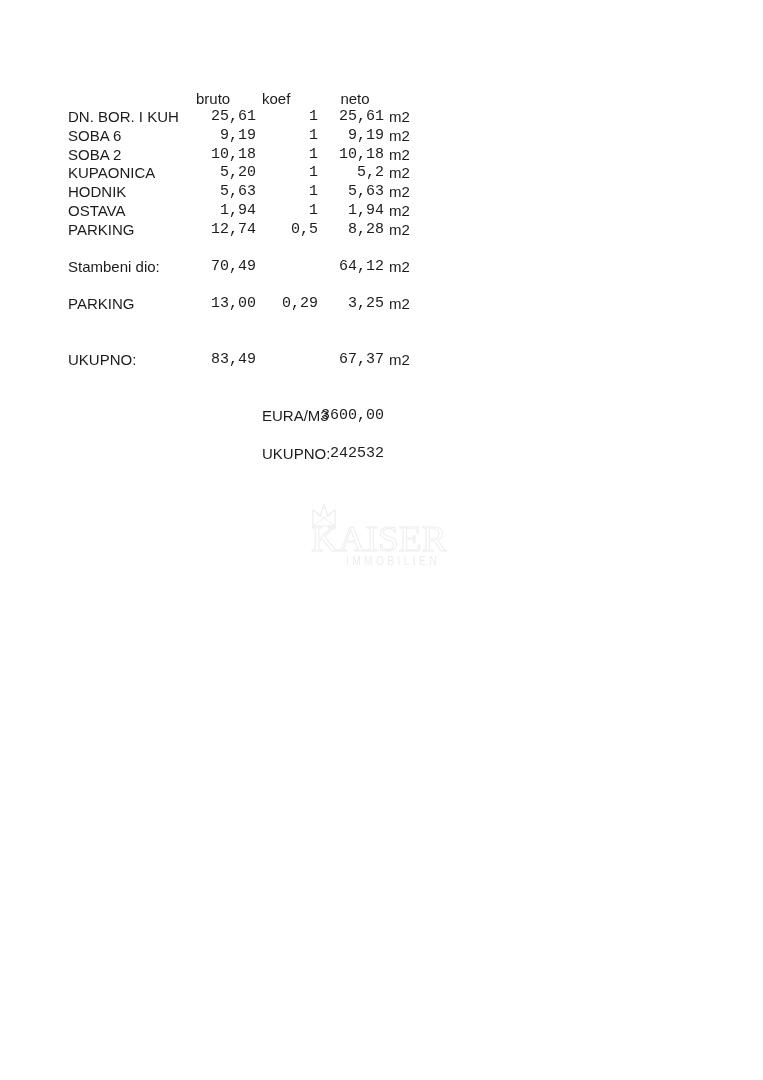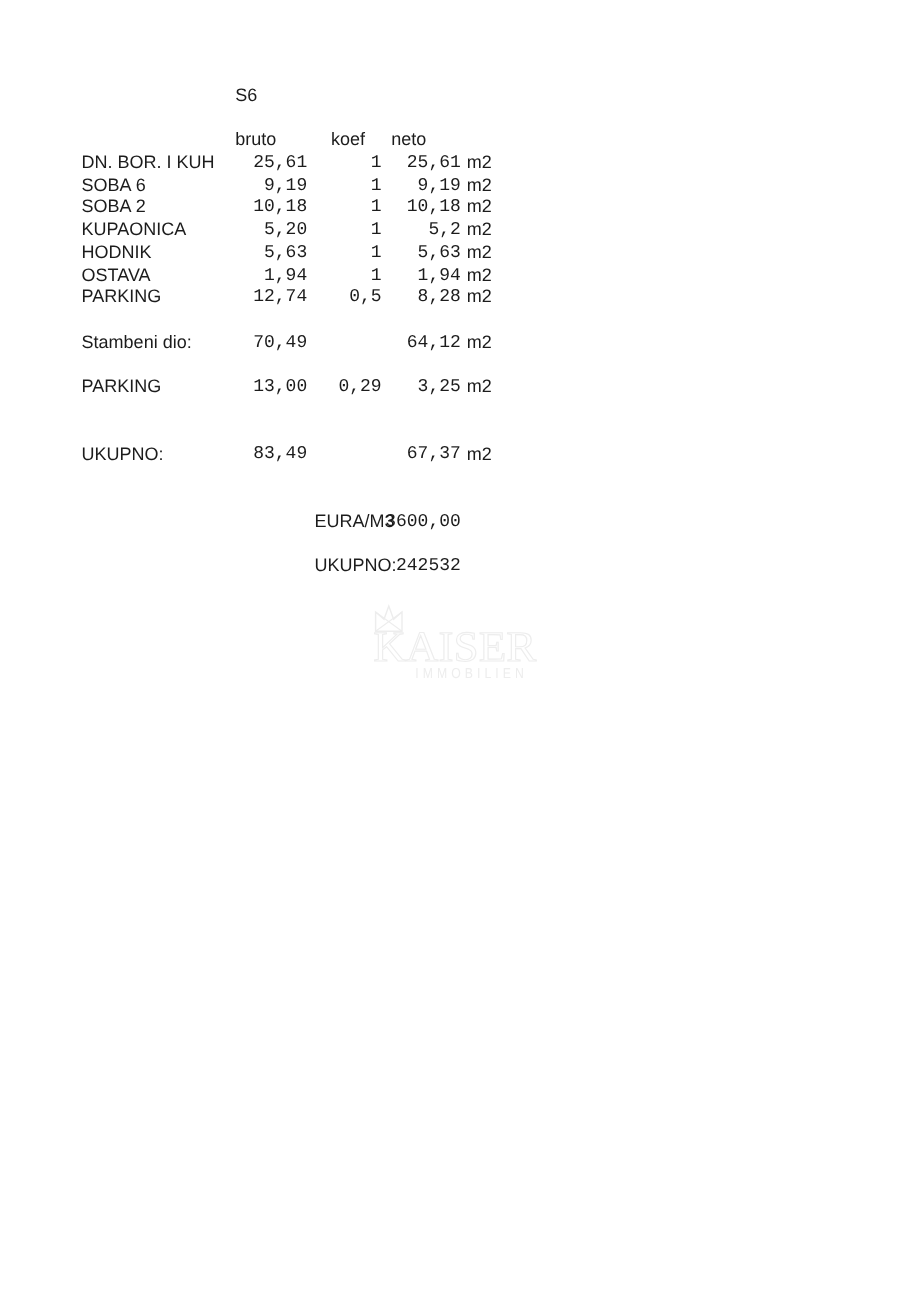--- a/index.html
+++ b/index.html
@@ -22,22 +22,22 @@
   .row{
     display:grid;
     grid-template-columns:128px 60px 62px 66px 24px;
     height:18.7px;
     line-height:18.7px;
     white-space:nowrap;
   }
   .cell{overflow:visible;}
   .num{text-align:right;font-family:Liberation Mono, monospace;}
   .unit{padding-left:5px;}
-  .hdr-koef{padding-left:6px;text-align:center;}
-  .hdr-neto{padding-left:8px;}
+  .hdr-koef{padding-left:6px;}
+  .hdr-neto{padding-left:8px;text-align:center;}
   .sp1{height:18.7px;}
   .sp2{height:37.4px;}
   .logo{position:absolute;left:303px;top:499px;}
   .logo .wordmark{
     font-family:"Liberation Serif",serif;
     font-size:36px;
     fill:none;
     stroke:var(--logo);
     stroke-width:0.9;
   }
@@ -46,24 +46,20 @@
     font-size:12px;
     letter-spacing:4px;
     fill:var(--logo);
   }
 </style>
 </head>
 <body>
 
 <div class="sheet">
 
-  <div class="row">
-    <div class="cell"></div>
-    <div class="cell">S6</div>
-  </div>
 
   <div class="sp1"></div>
 
   <div class="row">
     <div class="cell"></div>
     <div class="cell">bruto</div>
     <div class="cell hdr-koef">koef</div>
     <div class="cell hdr-neto">neto</div>
     <div class="cell"></div>
   </div>

